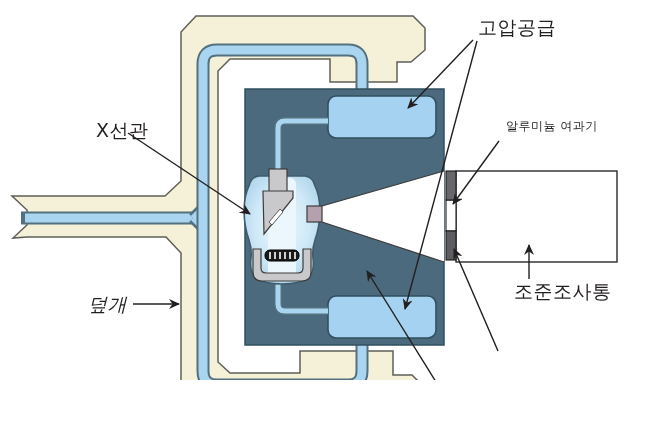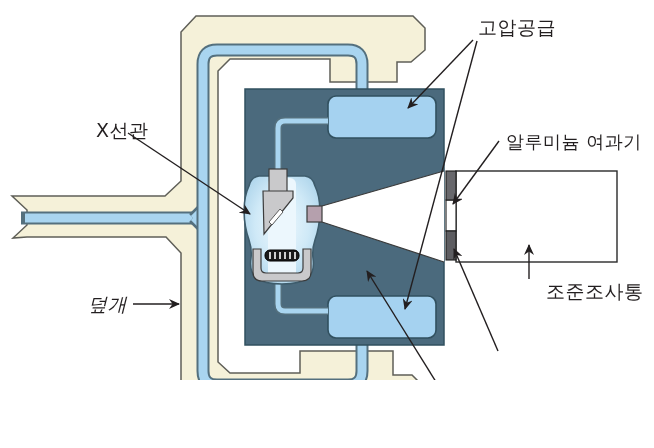--- a/index.html
+++ b/index.html
@@ -116,16 +116,16 @@
     <line class="arrow" marker-end="url(#ah)" x1="473" y1="40" x2="408" y2="108"></line>
     <line class="arrow" marker-end="url(#ah)" x1="477" y1="41" x2="405" y2="309"></line>
     <line class="arrow" marker-end="url(#ah)" x1="499" y1="141" x2="453" y2="204"></line>
     <line class="arrow" marker-end="url(#ah)" x1="529" y1="279" x2="529" y2="245"></line>
     <line class="arrow" marker-end="url(#ah)" x1="498" y1="351" x2="454" y2="249"></line>
     <line class="arrow" marker-end="url(#ah)" x1="451" y1="406" x2="367" y2="271"></line>
   </svg>
 
   <div class="lbl" style="left:478px;top:17px;">고압공급</div>
   <div class="lbl" style="left:71px;top:120px;margin-left:25px;">X선관</div>
-  <div class="lbl" style="left:506px;top:132px;font-size:18px;">알루미늄 여과기</div>
-  <div class="lbl" style="left:514px;top:281px;margin-left:32px;">조준조사통</div>
+  <div class="lbl" style="left:506px;top:120px;font-size:12px;">알루미늄 여과기</div>
+  <div class="lbl" style="left:514px;top:281px;">조준조사통</div>
   <div class="lbl" style="left:88px;top:294px;font-style:italic;">덮개</div>
 </div>
 
 </body></html>

